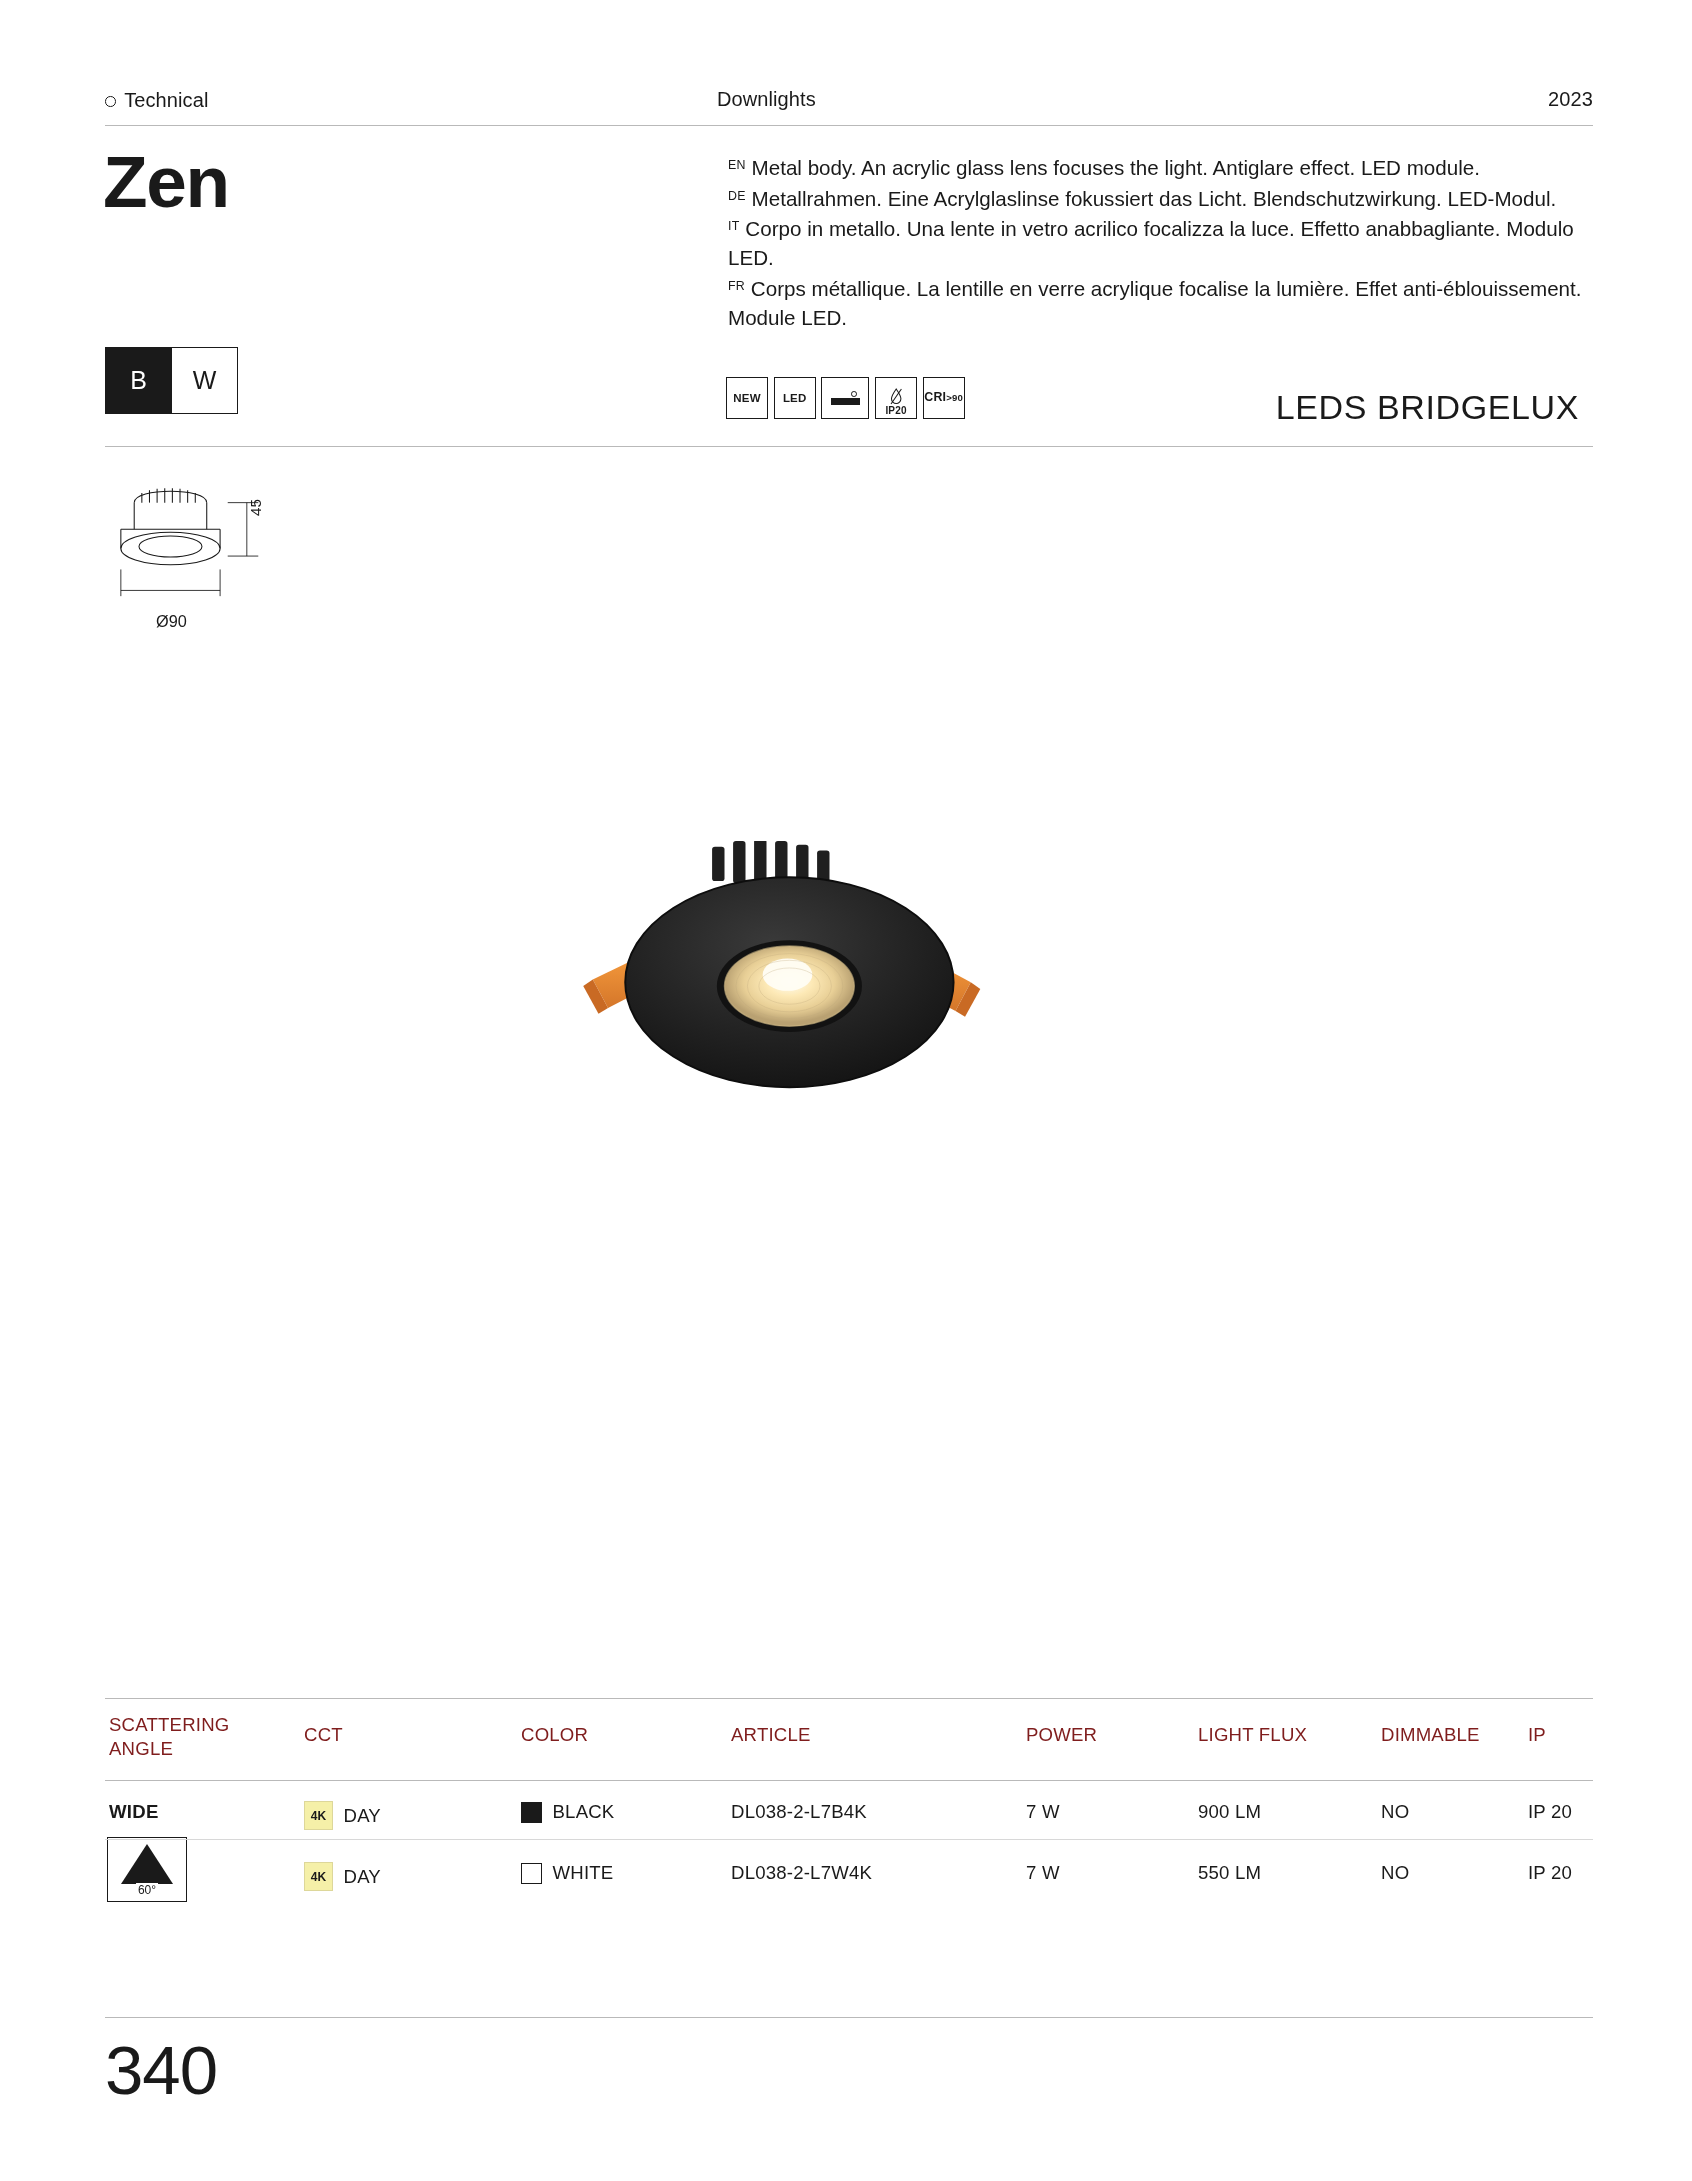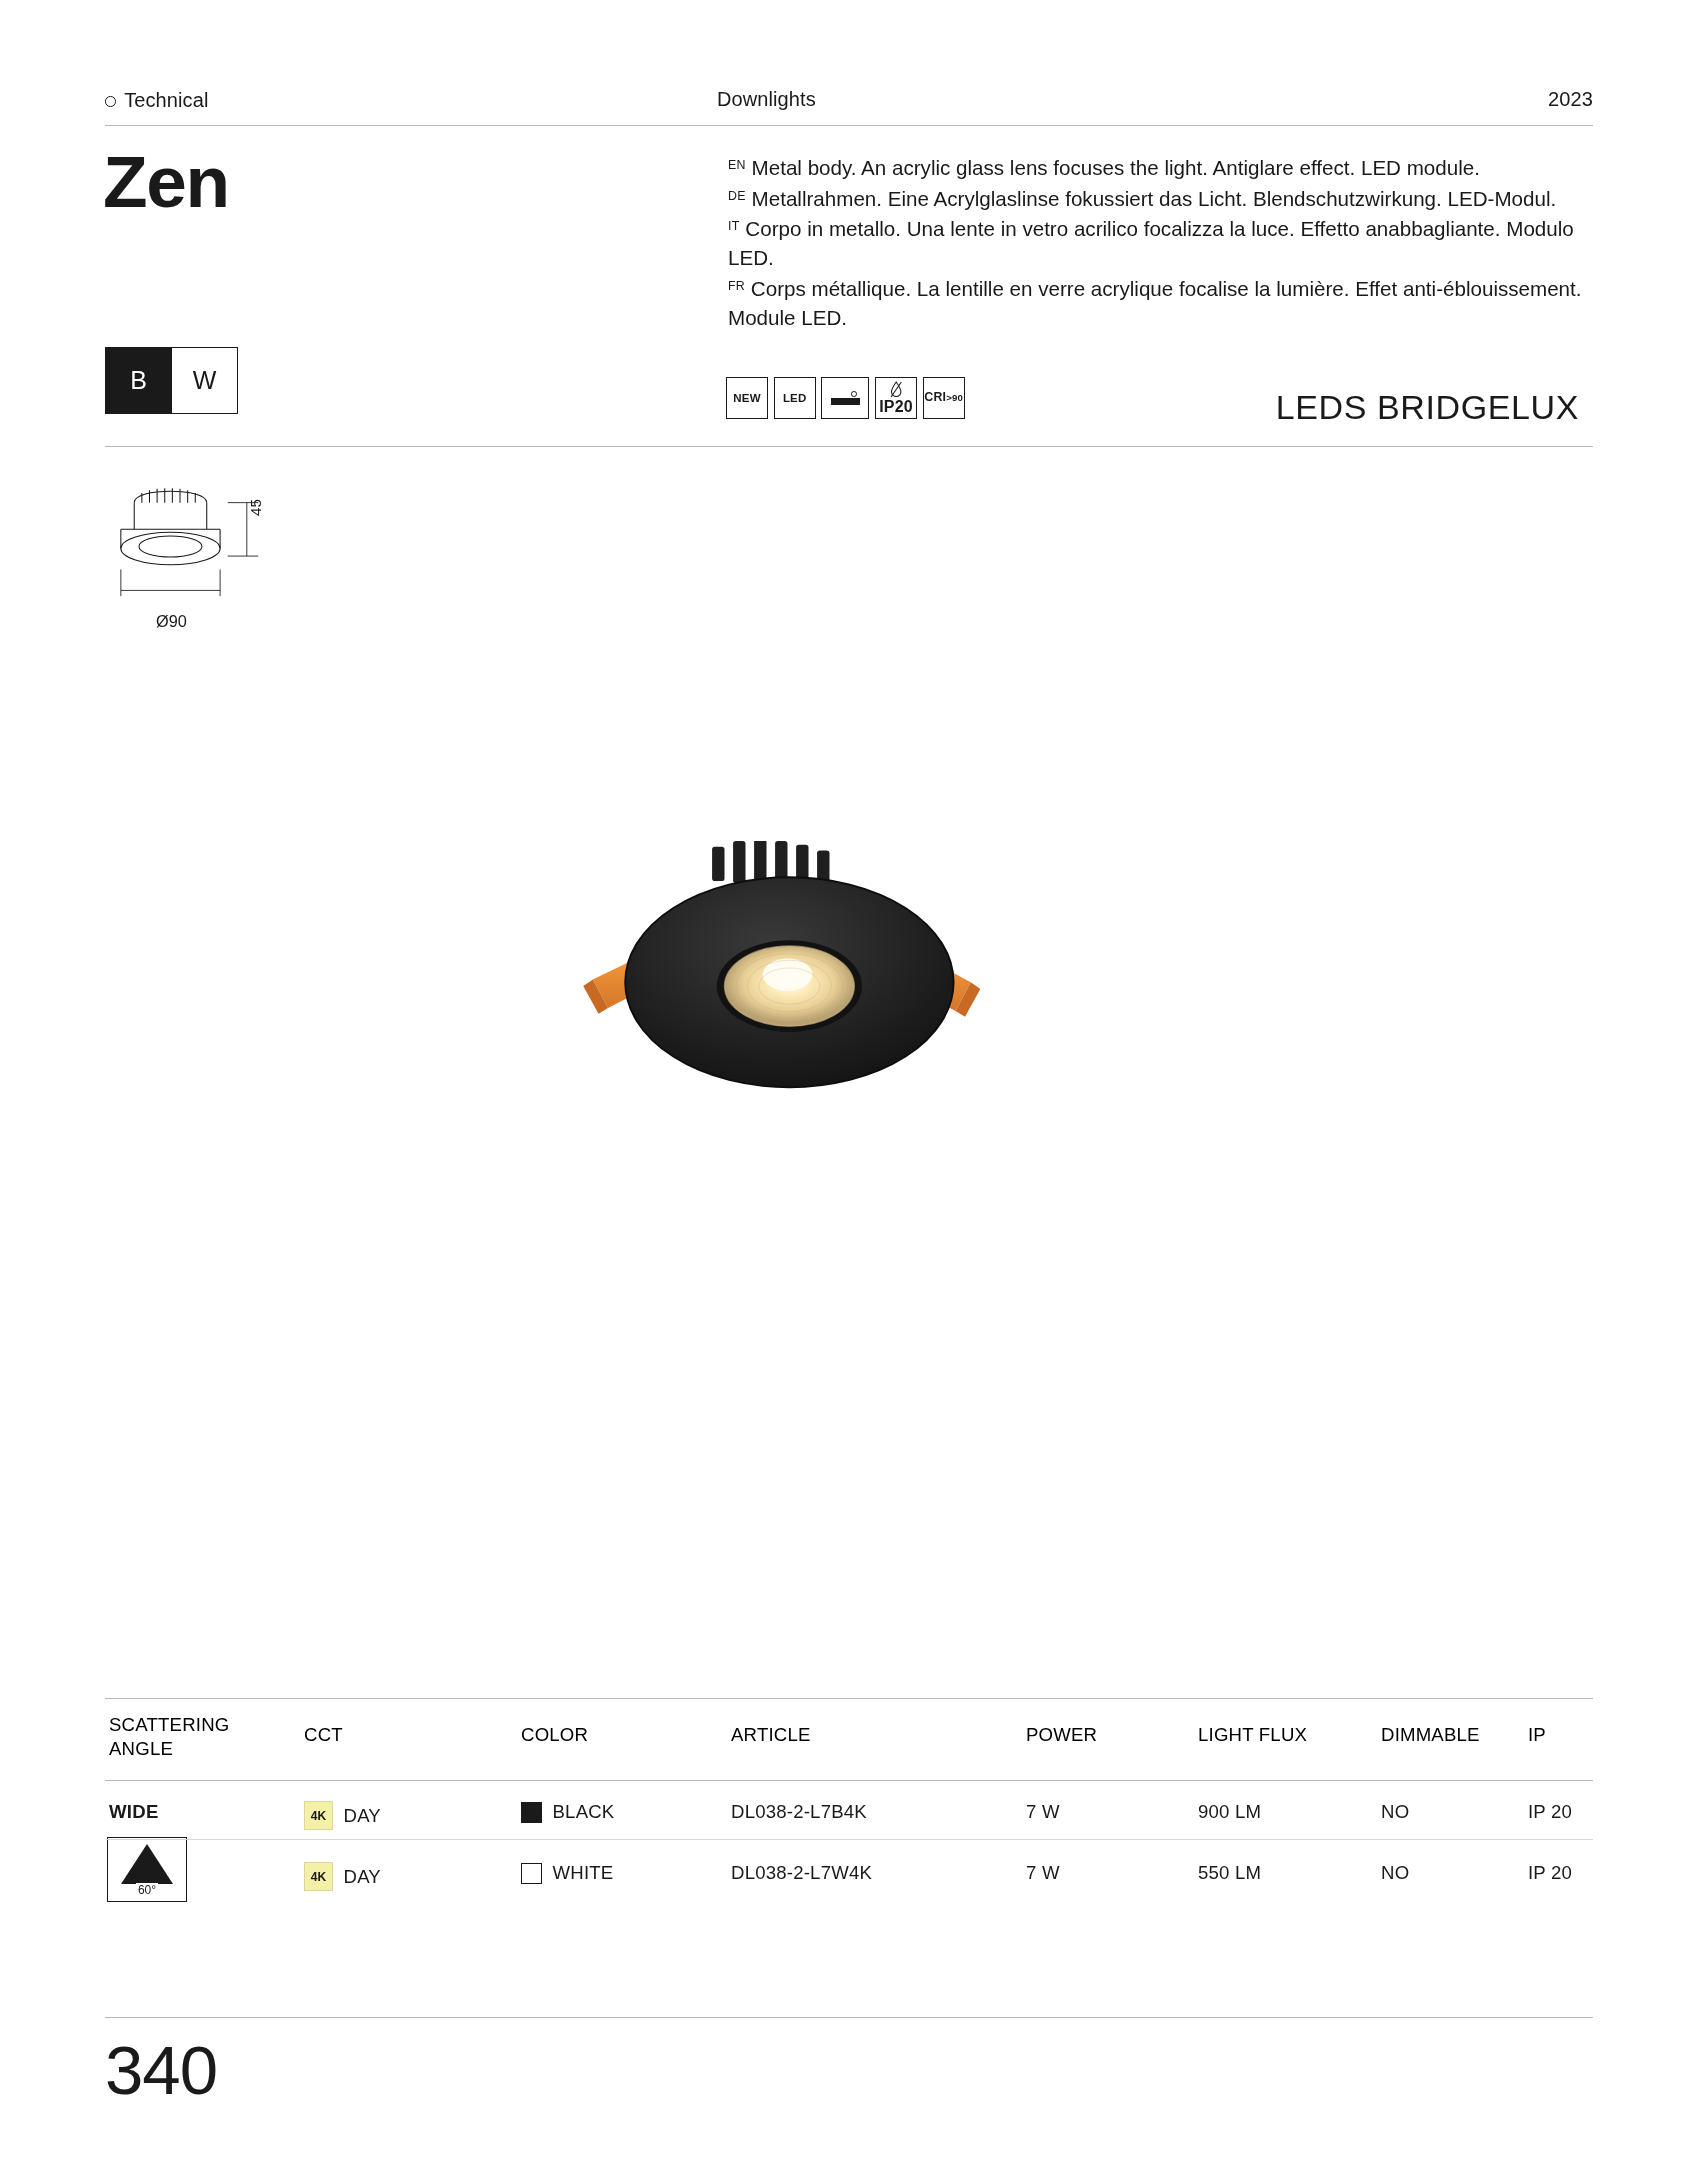--- a/index.html
+++ b/index.html
@@ -146,21 +146,21 @@
     font-weight: bold;
     letter-spacing: 0.2px;
     text-align: center;
   }
   .badge.wide { width: 48px; }
   .badge-ip {
     flex-direction: column;
     justify-content: flex-end;
     padding-bottom: 1.9px;
   }
-  .badge-ip .ip-txt { font-size: 16px; font-weight: bold; }
+  .badge-ip .ip-txt { font-size: 10px; font-weight: bold; }
   .badge-cri {
     flex-direction: row;
     justify-content: center;
     line-height: 1.05;
   }
   .badge-cri .cri-top { font-size: 12.4px; font-weight: bold; }
   .badge-cri .cri-sub { font-size: 9.6px; font-weight: bold; }
   .lamp-glyph {
     width: 29px;
     height: 13.4px;
@@ -222,21 +222,21 @@
   .product {
     position: absolute;
     left: 535px;
     top: 841px;
     width: 631px;
     height: 315px;
   }
   .th {
     position: absolute;
     font-size: 18.6px;
-    color: #000000;
+    color: #7f1d1d;
     letter-spacing: 0.2px;
   }
   .th-scatter {
     top: 1713px;
     left: 109px;
     line-height: 24px;
   }
   .col-cct   { left: 304px; }
   .col-color { left: 521px; }
   .col-art   { left: 731px; }

